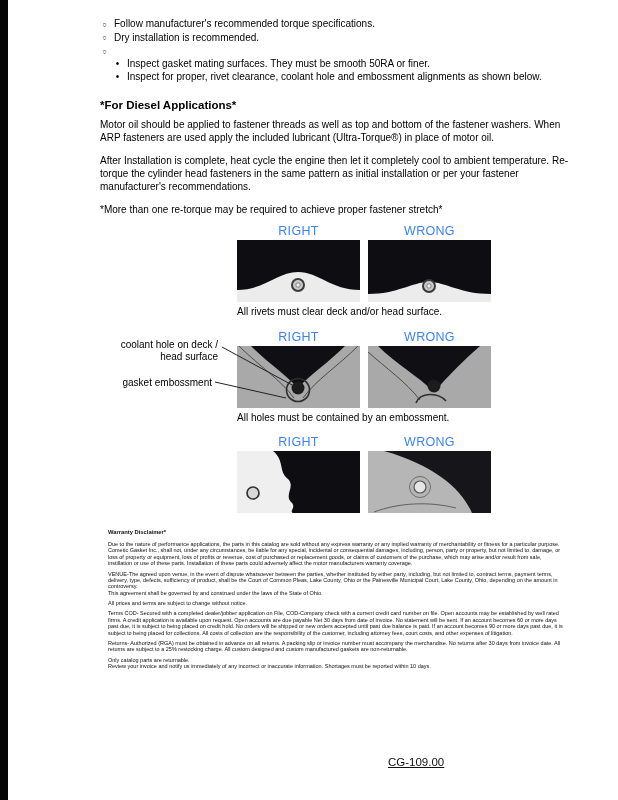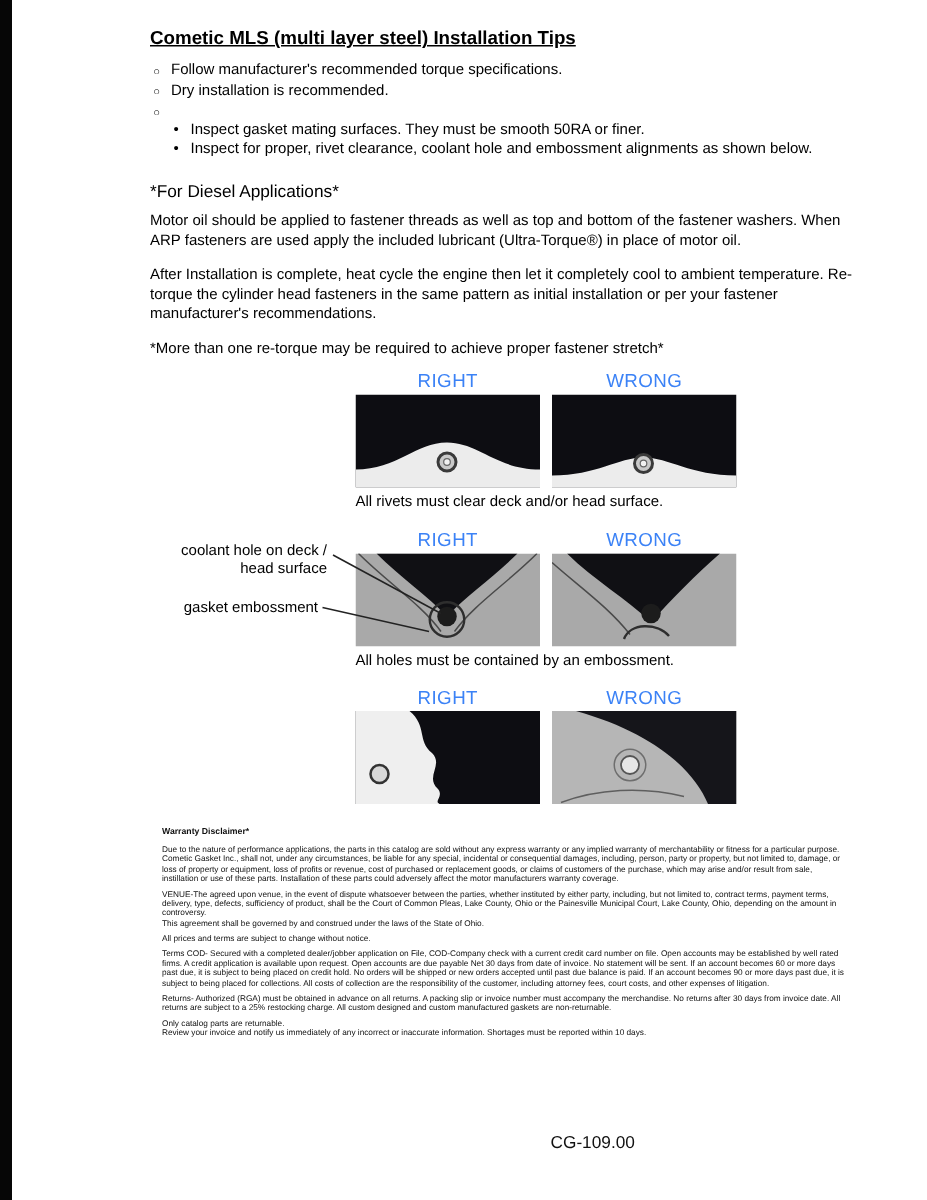--- a/index.html
+++ b/index.html
@@ -12,21 +12,21 @@
   .content { padding:18px 40px 0 100px; }
 
   .title { font-size:12.5px; font-weight:bold; text-decoration:underline; margin-bottom:9px; }
 
   ul.tips { list-style:none; font-size:10px; line-height:1.28; }
   .tip { display:flex; gap:5px; margin-bottom:1px; }
   .tip .bullet { width:9px; flex:0 0 9px; font-size:7.5px; padding-top:1.5px; text-align:center; }
   .tip.sub { margin-left:13px; }
   .tip.sub .bullet { font-size:10px; padding-top:0; }
 
-  .diesel-heading { font-size:11.5px; font-weight:normal; margin:15px 0 7px; }
+  .diesel-heading { font-size:11.5px; font-weight:bold; margin:15px 0 7px; }
   p.body { font-size:10px; line-height:1.3; margin-bottom:10px; width:472px; }
   p.body.last { margin-bottom:4px; }
 
   .figures { margin-top:8px; position:relative; }
   .fig-block { margin-bottom:11px; }
   .fig-headers { display:flex; gap:8px; margin-left:137px; }
   .fig-headers span { width:123px; text-align:center; font-size:12.5px; color:#3b82f6; letter-spacing:0.3px; }
   .fig-panels { display:flex; gap:8px; margin-left:137px; margin-top:2px; }
   .fig-panels svg { display:block; }
   .fig-caption { margin-left:137px; font-size:10px; margin-top:4px; line-height:1.25; }
@@ -37,31 +37,30 @@
   .row2-label.l1 { left:18px; top:9px; width:100px;text-align:right; }
   .row2-label.l2 { left:6px; top:47px; width:106px; }
   .row2-lines { position:absolute; left:0; top:0; pointer-events:none; }
 
   .legal { margin-top:16px; padding-left:8px; width:466px; font-size:5.5px; line-height:1.16; color:#101010; }
   .legal p { margin-bottom:4px; }
   .legal .group p { margin-bottom:0; }
   .legal .group { margin-bottom:4px; }
   .legal .head { font-weight:bold; margin-bottom:5px; font-size:5.8px; }
 
-  .footer-code { position:absolute; left:367px; top:756px; font-size:11.5px; color:#111; }
+  .footer-code { position:absolute; left:388px; top:756px; font-size:11.5px; color:#111;text-decoration:underline; }
 </style>
 </head>
 <body>
 
 <div class="page">
   <div class="scan-strip"></div>
 
   <div class="content">
 
-    <h1 class="title">Cometic MLS (multi layer steel) Installation Tips</h1>
 
     <ul class="tips">
       <li class="tip">
         <span class="bullet">○</span>
         <span>Follow manufacturer's recommended torque specifications.</span>
       </li>
       <li class="tip">
         <span class="bullet">○</span>
         <span>Dry installation is recommended.</span>
       </li>

